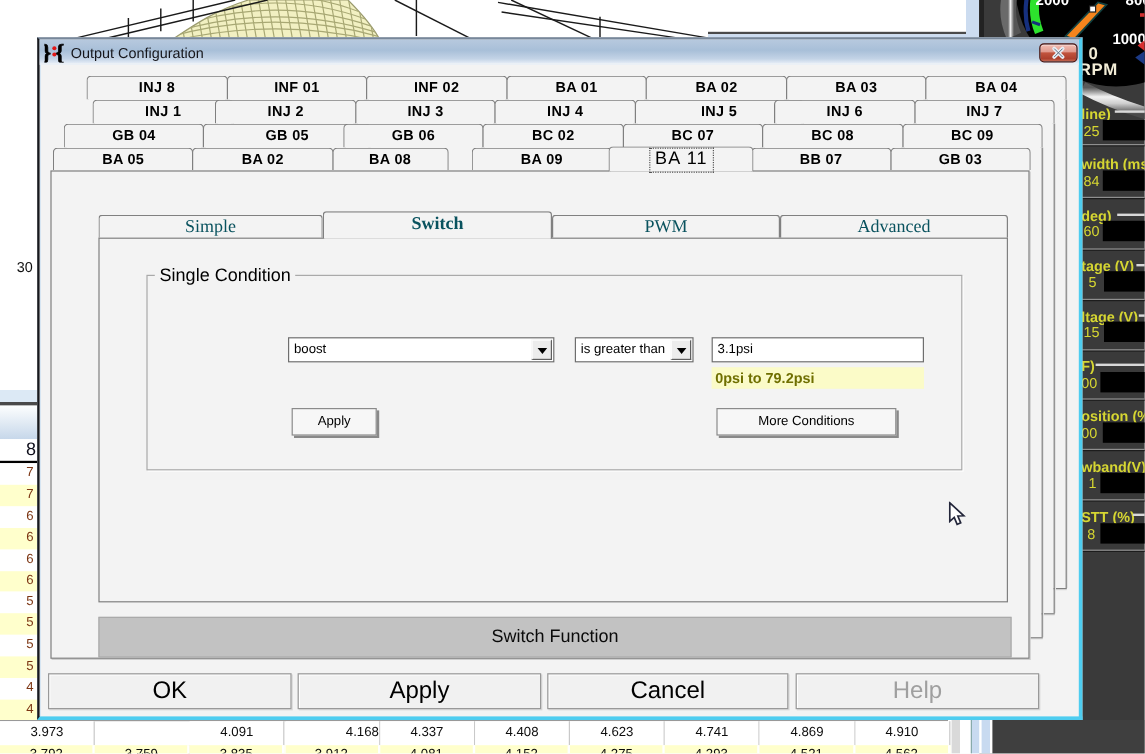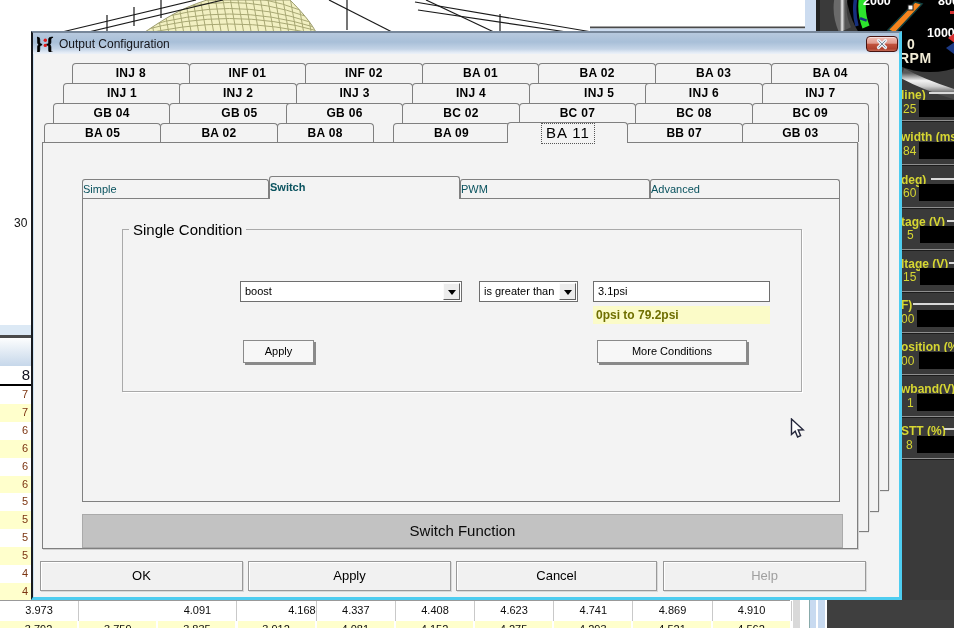--- a/index.html
+++ b/index.html
@@ -22,21 +22,21 @@
   background:linear-gradient(#f3beb4 0%, #e09a8d 45%, #c2543e 50%, #ad402d 85%, #c46a55 100%);
   box-shadow: inset 0 1px 0 rgba(255,255,255,.55);
   }
 
 .tab { position:absolute; height:20px; background:#f3f3f3;
   border:1px solid #7f7f7f; border-bottom:none; border-radius:4px 4px 0 0;
   text-align:center; font-size:12px; font-weight:bold; color:#000;
   line-height:19px; letter-spacing:0.3px; }
 .subtab { position:absolute; height:20px; background:#f3f3f3;
   border:1px solid #808080; border-bottom:none; border-radius:3px 3px 0 0;
-  font-size:11px; color:#09525e; line-height:19px; }
+  text-align:center; font-size:15px; color:#09525e; line-height:19px;font-family:Liberation Serif, serif; }
 .vline { position:absolute; width:1px; background:#7f7f7f; box-shadow:1px 0 0 #e2e2e2; }
 .hline { position:absolute; height:1px; background:#7f7f7f; box-shadow:0 1px 0 #e2e2e2; }
 #panel { position:absolute; left:9px; top:109px; width:816px; height:407px;
   border:1px solid #7f7f7f; background:#f3f3f3; box-shadow:1px 1px 0 #cfcfcf; }
 #subpanel { position:absolute; left:49px; top:165px; width:758px; height:304px;
   border:1px solid #808080; background:#f3f3f3; }
 #groupbox { position:absolute; left:89px; top:196px; width:680px; height:163px;
   border:1px solid #a9a9a9; box-shadow:1px 1px 0 rgba(255,255,255,.95); }
 #grouplabel { position:absolute; left:96px; top:188px; background:#f3f3f3;
   padding:0 4px; font-size:15px; color:#000; }
@@ -50,21 +50,21 @@
 .txt { position:absolute; height:21px; background:#fff; border:1px solid #6e6e6e;
   font-size:11px; color:#000; line-height:19px; padding-left:4px; }
 .smallbtn { position:absolute; height:23px; background:#f7f7f7;
   border:1px solid #8a8a8a; box-shadow:2px 2px 0 #898989;
   text-align:center; font-size:11px; color:#000; }
 #sfbar { position:absolute; left:49px; top:481px; width:761px; height:34px;
   background:#c2c2c2; border:1px solid #aaa;
   text-align:center; font-size:15px; color:#0a0a0a; line-height:32px; }
 .bigbtn { position:absolute; top:528px; height:30px; background:#f1f1f1;
   border:1px solid #999; box-shadow:inset 1px 1px 0 #fff, 1px 1px 0 #d9d9d9;
-  text-align:center; font-size:13px; color:#000; line-height:28px; }
+  text-align:center; font-size:20px; color:#000; line-height:28px; }
 
 .ylab { position:absolute; font-size:12px; font-weight:bold; color:#d6d632;
   white-space:nowrap; overflow:hidden; }
 .yval { position:absolute; font-size:12px; color:#d6d632; white-space:nowrap; }
 .blackbox { position:absolute; background:#000; }
 .psep { position:absolute; left:902px; width:52px; height:1px; background:#8f8f8f;
   box-shadow:0 1px 0 #1c1c1c; }
 .dash { position:absolute; height:2px; background:#d9d9d9; }
 
 .trow { position:absolute; font-size:11px; color:#0d0d0d; }
@@ -249,21 +249,21 @@
           </g>
         </svg>
       </div>
 <div class="tab" style="left:39.0px;top:30px;width:117.6px;height:20px">INJ 8</div>
 <div class="tab" style="left:155.6px;top:30px;width:117.6px;height:20px">INF 01</div>
 <div class="tab" style="left:272.1px;top:30px;width:117.6px;height:20px">INF 02</div>
 <div class="tab" style="left:388.7px;top:30px;width:117.6px;height:20px">BA 01</div>
 <div class="tab" style="left:505.3px;top:30px;width:117.6px;height:20px">BA 02</div>
 <div class="tab" style="left:621.8px;top:30px;width:117.6px;height:20px">BA 03</div>
 <div class="tab" style="left:738.4px;top:30px;width:117.6px;height:20px">BA 04</div>
-<div class="tab" style="left:30.0px;top:50px;width:118px;height:20px">INJ 1</div>
+<div class="tab" style="left:44px;top:50px;width:118px;height:20px">INJ 1</div>
 <div class="tab" style="left:146.4px;top:50px;width:117.4px;height:20px">INJ 2</div>
 <div class="tab" style="left:262.9px;top:50px;width:117.4px;height:20px">INJ 3</div>
 <div class="tab" style="left:379.3px;top:50px;width:117.4px;height:20px">INJ 4</div>
 <div class="tab" style="left:495.7px;top:50px;width:141px;height:20px">INJ 5</div>
 <div class="tab" style="left:612.2px;top:50px;width:117.4px;height:20px">INJ 6</div>
 <div class="tab" style="left:728.6px;top:50px;width:117.4px;height:20px">INJ 7</div>
 <div class="tab" style="left:20.0px;top:70px;width:117.4px;height:20px">GB 04</div>
 <div class="tab" style="left:136.4px;top:70px;width:140px;height:20px">GB 05</div>
 <div class="tab" style="left:252.9px;top:70px;width:117.4px;height:20px">GB 06</div>
 <div class="tab" style="left:369.3px;top:70px;width:117.4px;height:20px">BC 02</div>

